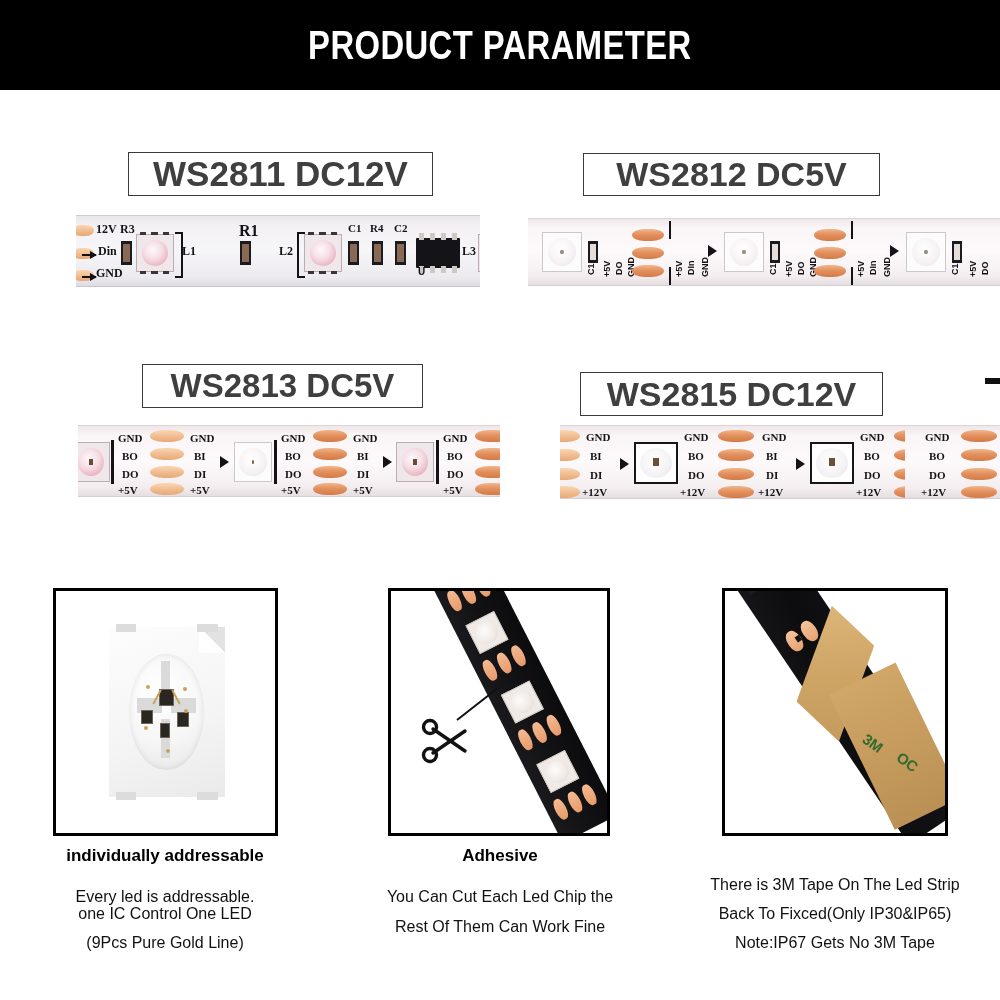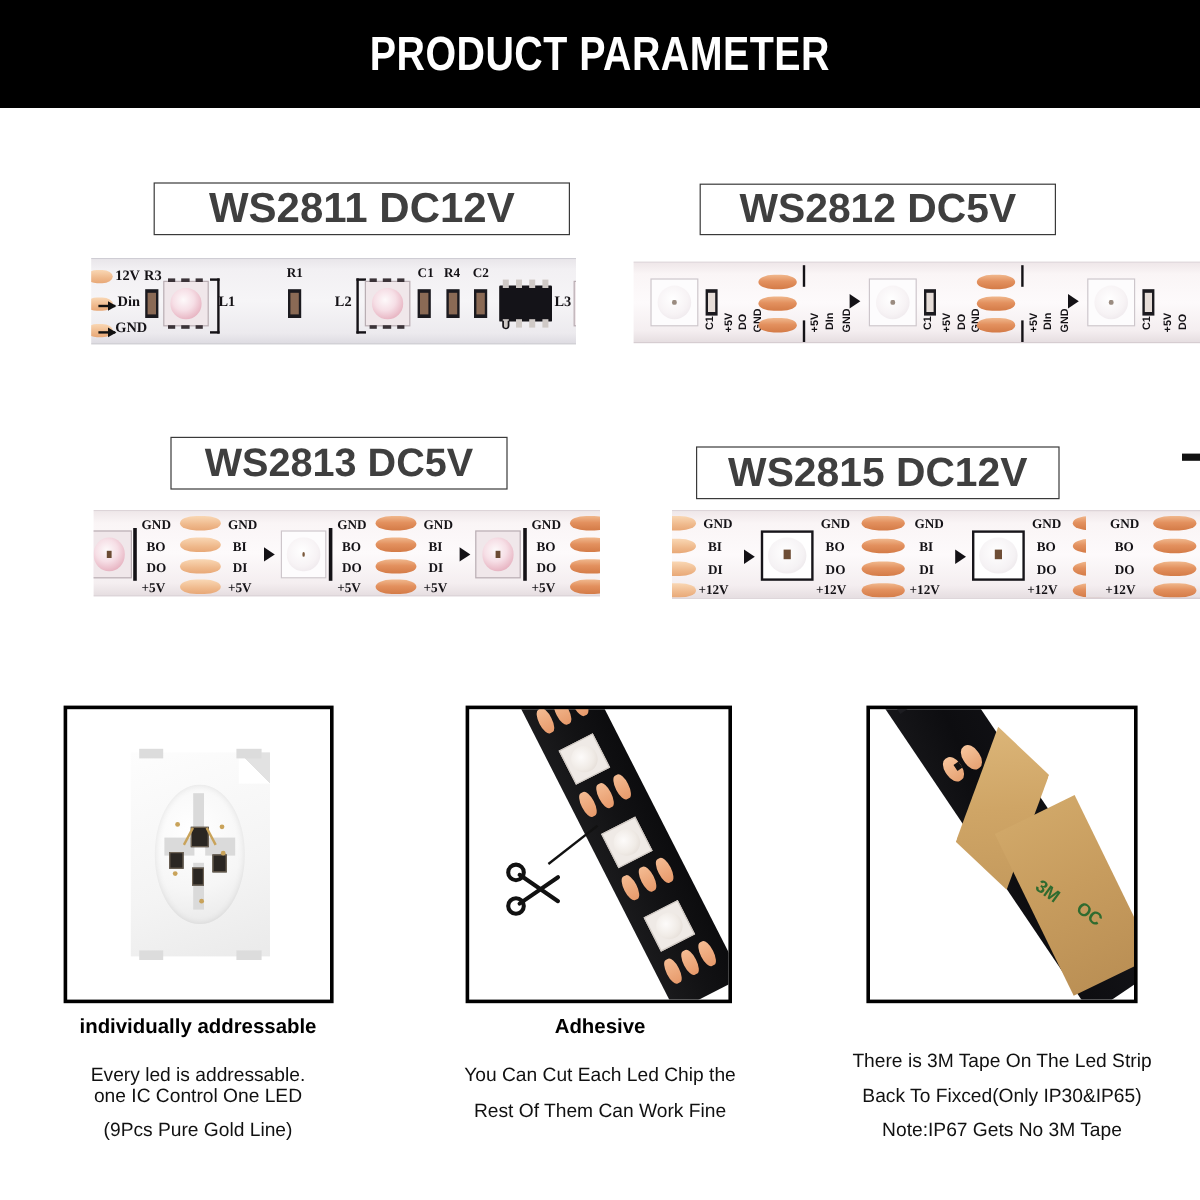--- a/index.html
+++ b/index.html
@@ -32,21 +32,21 @@
     position:absolute;
     border:1.5px solid #3a3a3a;
     background:#ffffff;
     display:flex;align-items:center;justify-content:center;
     box-sizing:border-box;
     z-index:6;
   }
   .label-box span{
     font-size:34px;font-weight:bold;color:#3f3f3f;white-space:nowrap;
   }
-  #lbl-2811{left:128px;top:152px;width:347px;height:44px;}
+  #lbl-2811{left:128px;top:152px;width:305px;height:44px;}
   #lbl-2812{left:583px;top:153px;width:297px;height:43px;}
   #lbl-2813{left:142px;top:364px;width:281px;height:44px;}
   #lbl-2815{left:580px;top:372px;width:303px;height:44px;}
   #lbl-2811 span{font-size:35px;}
   #lbl-2813 span{font-size:33px;}
   #lbl-2815 span{font-size:34px;}
 
   
   .strip{
     position:absolute;
@@ -225,21 +225,21 @@
     <div class="pin" style="left:8%;top:-9%;"></div>
       <div class="pin" style="left:40%;top:-9%;"></div>
       <div class="pin" style="left:72%;top:-9%;"></div>
     <div class="pin" style="left:8%;bottom:-9%;"></div>
       <div class="pin" style="left:40%;bottom:-9%;"></div>
       <div class="pin" style="left:72%;bottom:-9%;"></div>
   </div>
   <div class="bracket" style="left:99px;top:16px;width:6px;height:42px;"></div>
   <div class="silk" style="left:106px;top:28px;font-size:12px;">L1</div>
 
-  <div class="silk" style="left:163px;top:6px;font-size:11px;">R1</div>
+  <div class="silk" style="left:163px;top:6px;font-size:16px;">R1</div>
   <div class="comp" style="left:164px;top:25px;width:11px;height:24px;">
       <div class="body dark"></div>
     </div>
 
   <div class="silk" style="left:203px;top:28px;font-size:12px;">L2</div>
   <div class="bracket l" style="left:221px;top:16px;width:6px;height:42px;"></div>
   <div class="led5050 tint" style="left:228px;top:18px;width:38px;height:38px;">
     <div class="pin" style="left:8%;top:-9%;"></div>
       <div class="pin" style="left:40%;top:-9%;"></div>
       <div class="pin" style="left:72%;top:-9%;"></div>

